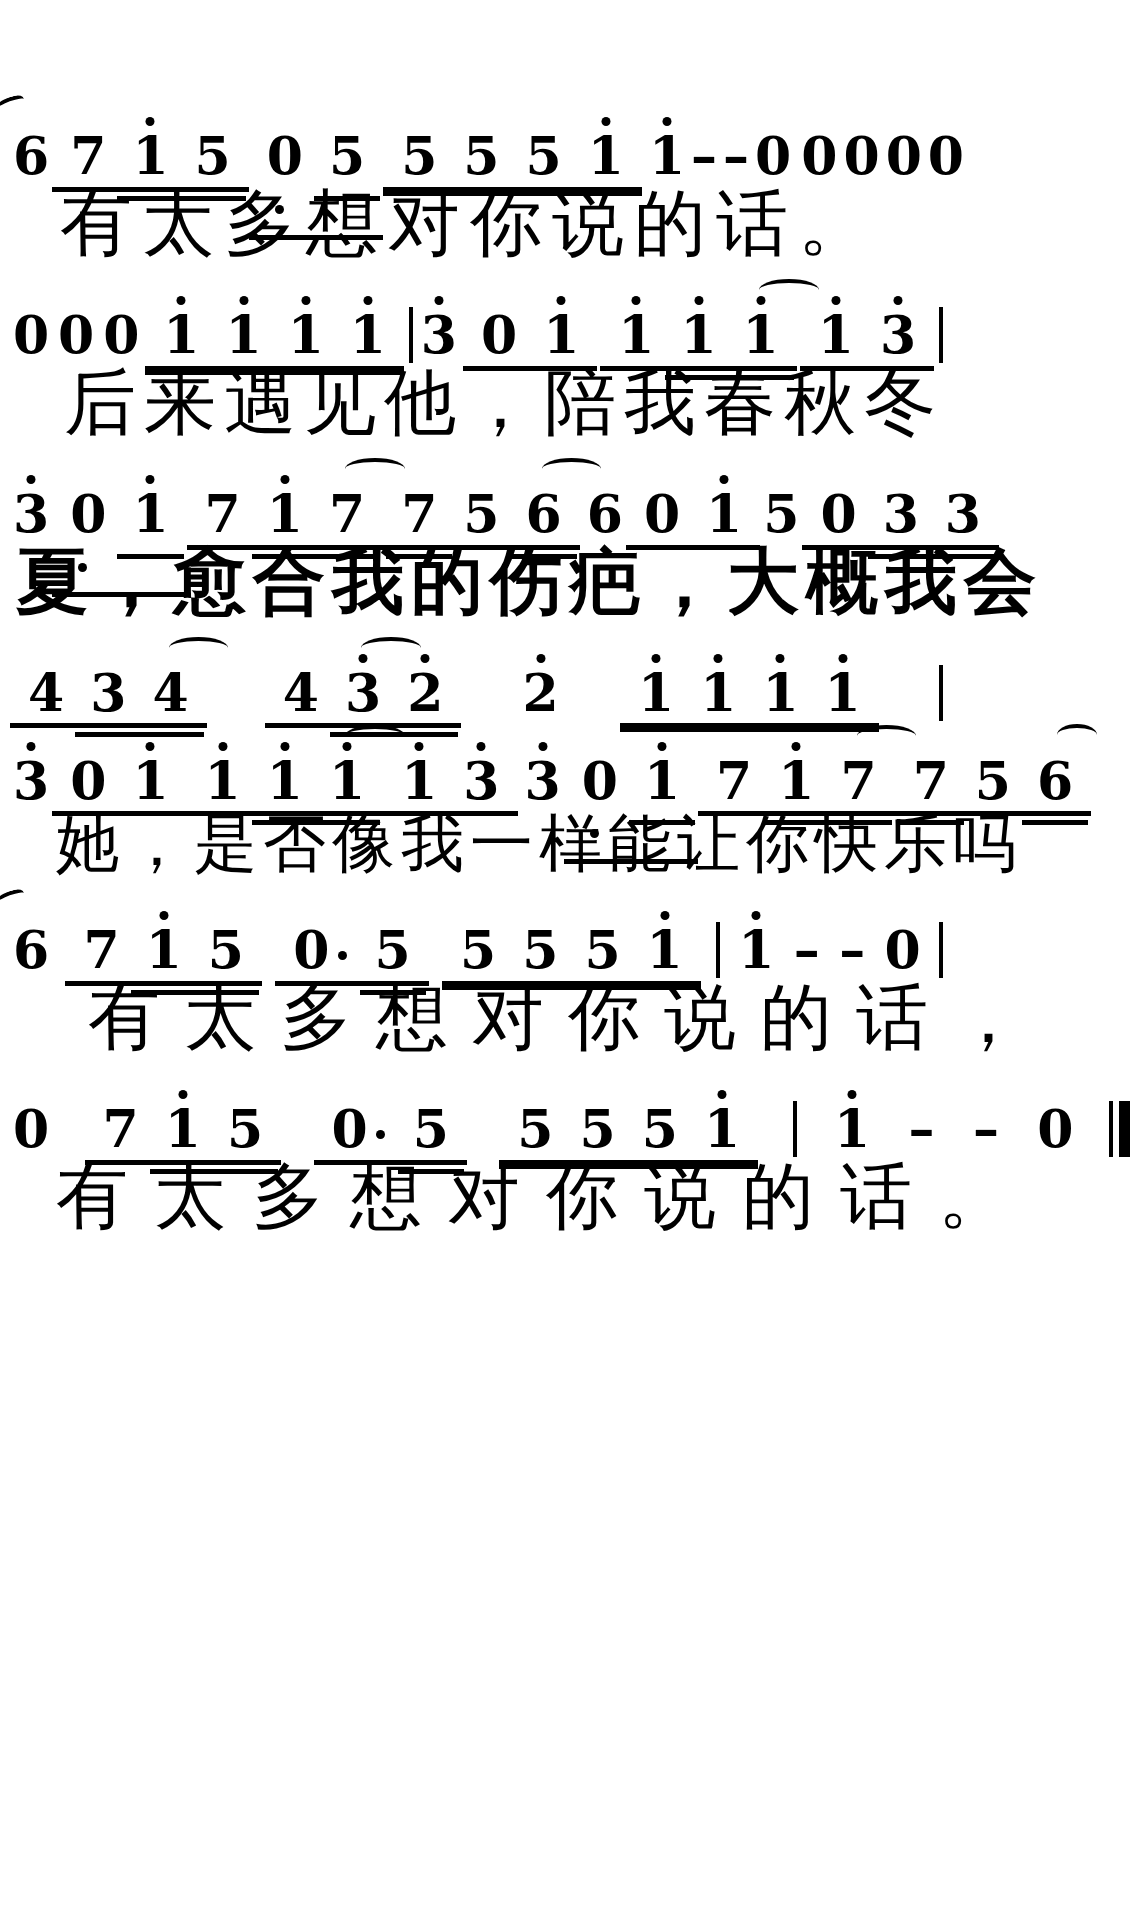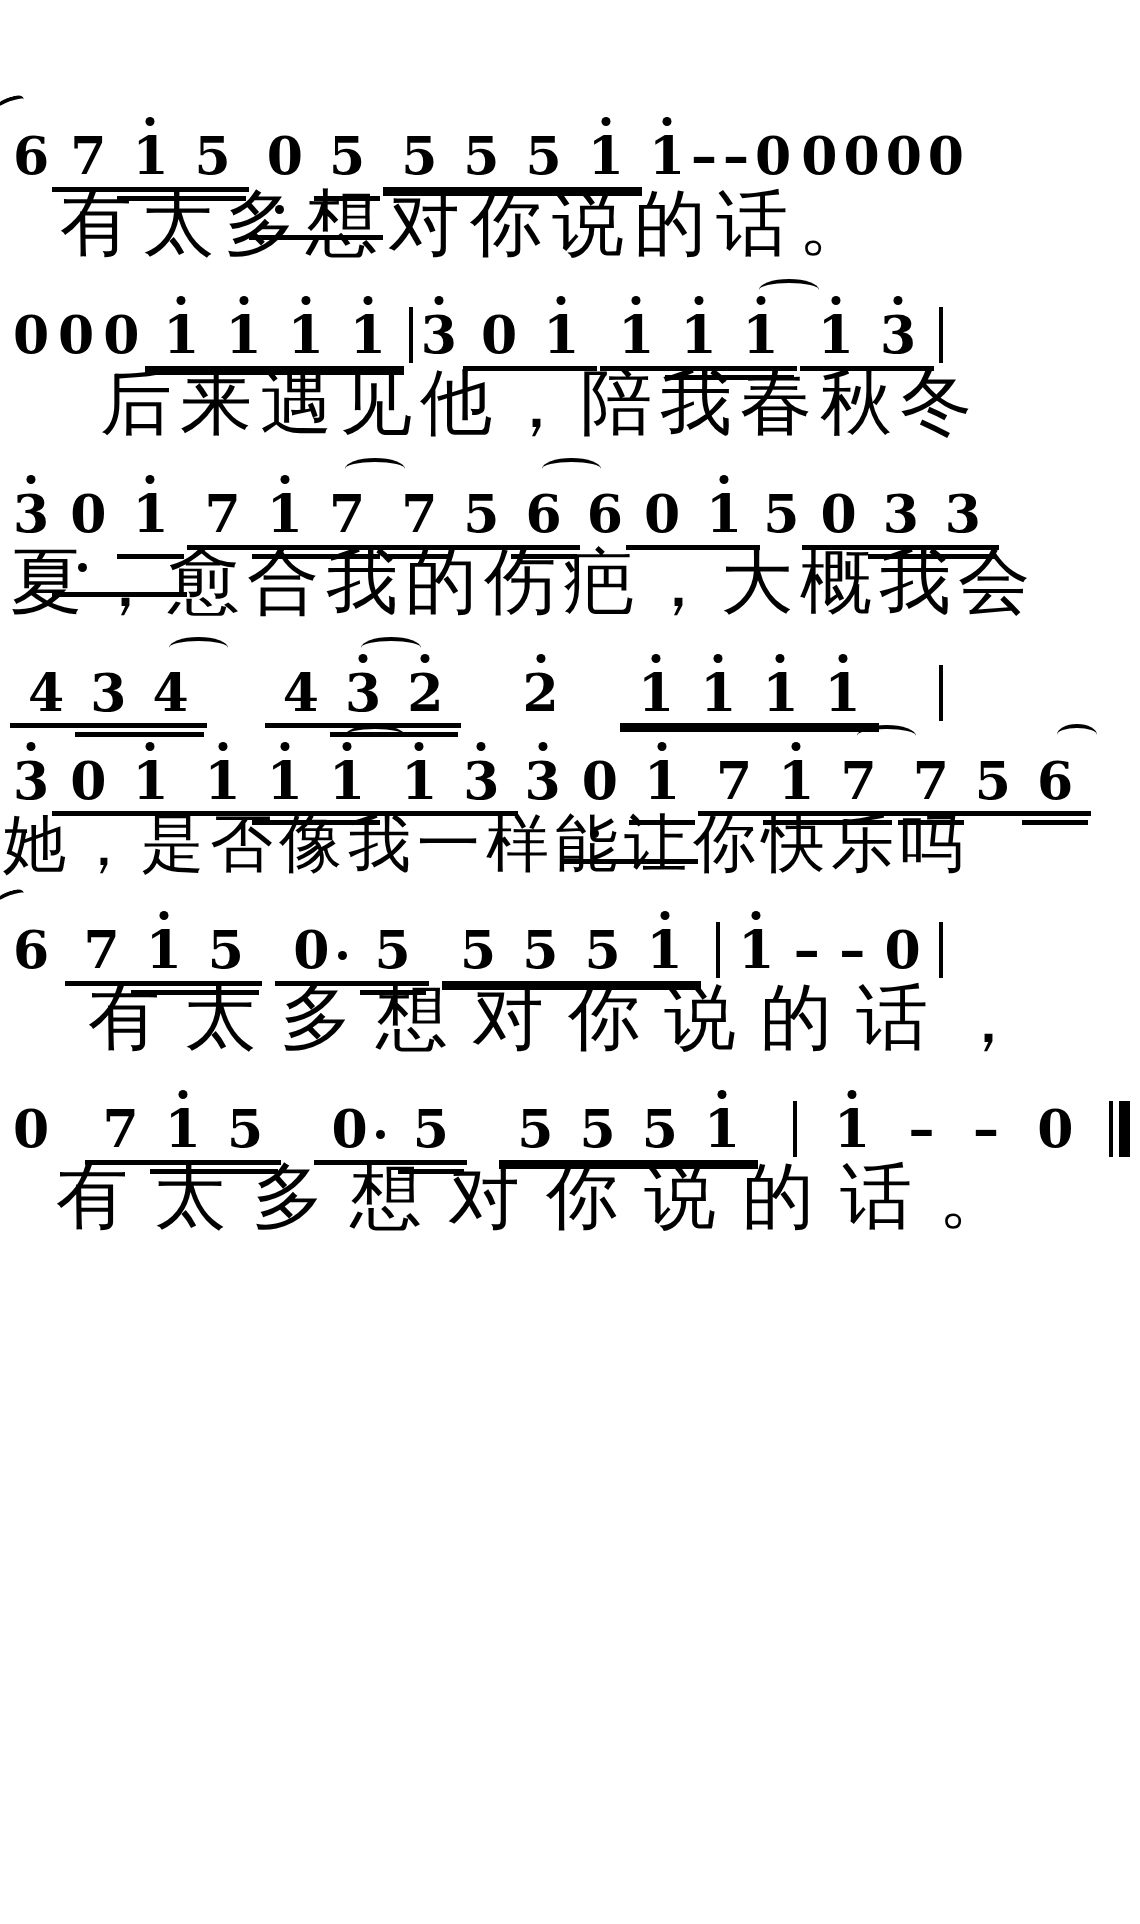--- a/index.html
+++ b/index.html
@@ -30,24 +30,24 @@
   .tieout{top:-33px;left:55%;width:110%;}
   .bar{display:inline-block;width:4px;height:56px;background:#000;
        transform:translateY(10px);margin:0 2px;}
   .finalbar{display:inline-flex;gap:6px;transform:translateY(10px);}
   .finalbar i{display:inline-block;height:56px;background:#000;}
   .finalbar .fb1{width:4px;}
   .finalbar .fb2{width:11px;}
   
   .lyrics{font-size:72px;line-height:1.04;margin-top:16px;white-space:nowrap;font-weight:500;}
   .ly0{padding-left:60px;letter-spacing:10px;}
-  .ly1{padding-left:100px;letter-spacing:8px;}
-  .ly2{padding-left:10px;letter-spacing:7px;}
+  .ly1{padding-left:64px;letter-spacing:8px;}
+  .ly2{padding-left:16px;letter-spacing:7px;font-weight:bold;}
   .ly3{padding-left:22px;letter-spacing:20px;}
-  .ly4{padding-left:3px;letter-spacing:6px;font-size:63px;}
+  .ly4{padding-left:16px;letter-spacing:6px;font-size:63px;margin-left:40px;}
   .ly5{padding-left:88px;letter-spacing:24px;}
   .ly6{padding-left:56px;letter-spacing:26px;}
 </style>
 </head>
 <body>
 
 <div id="sheet">
   <section class="system">
     <div class="music">
         <span class="note"><b>6</b><i class="arc tiein"></i></span>

